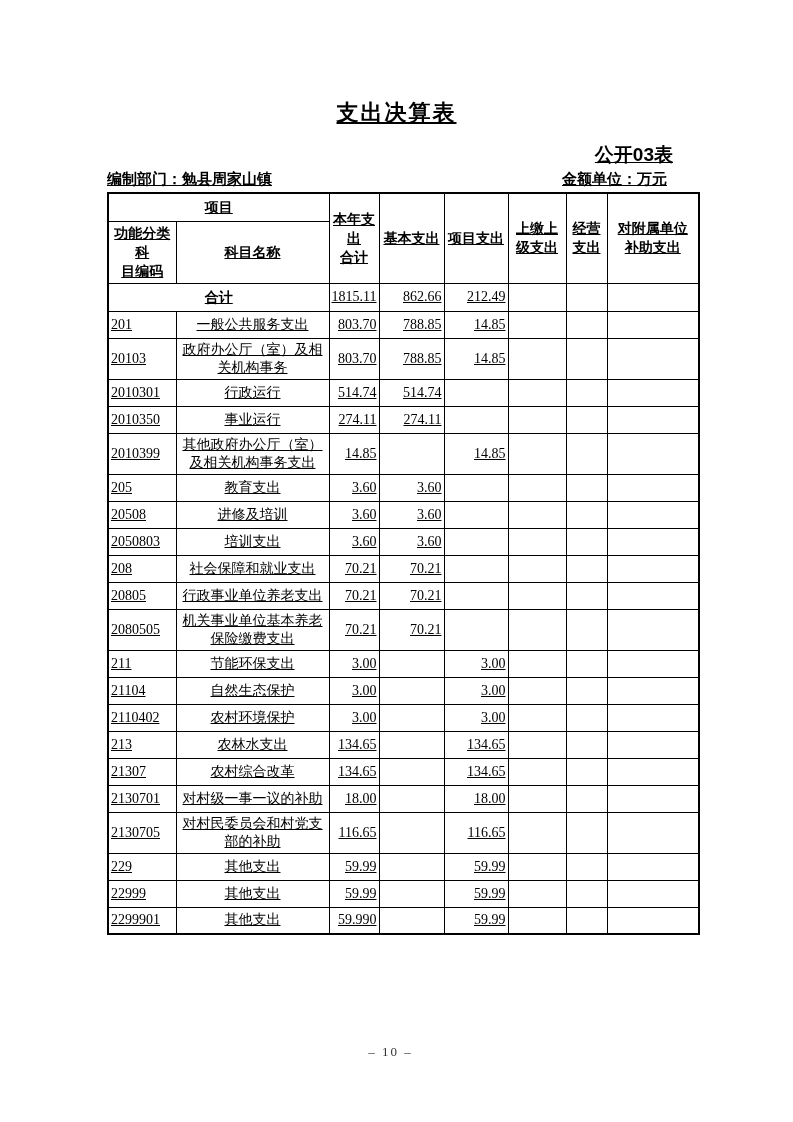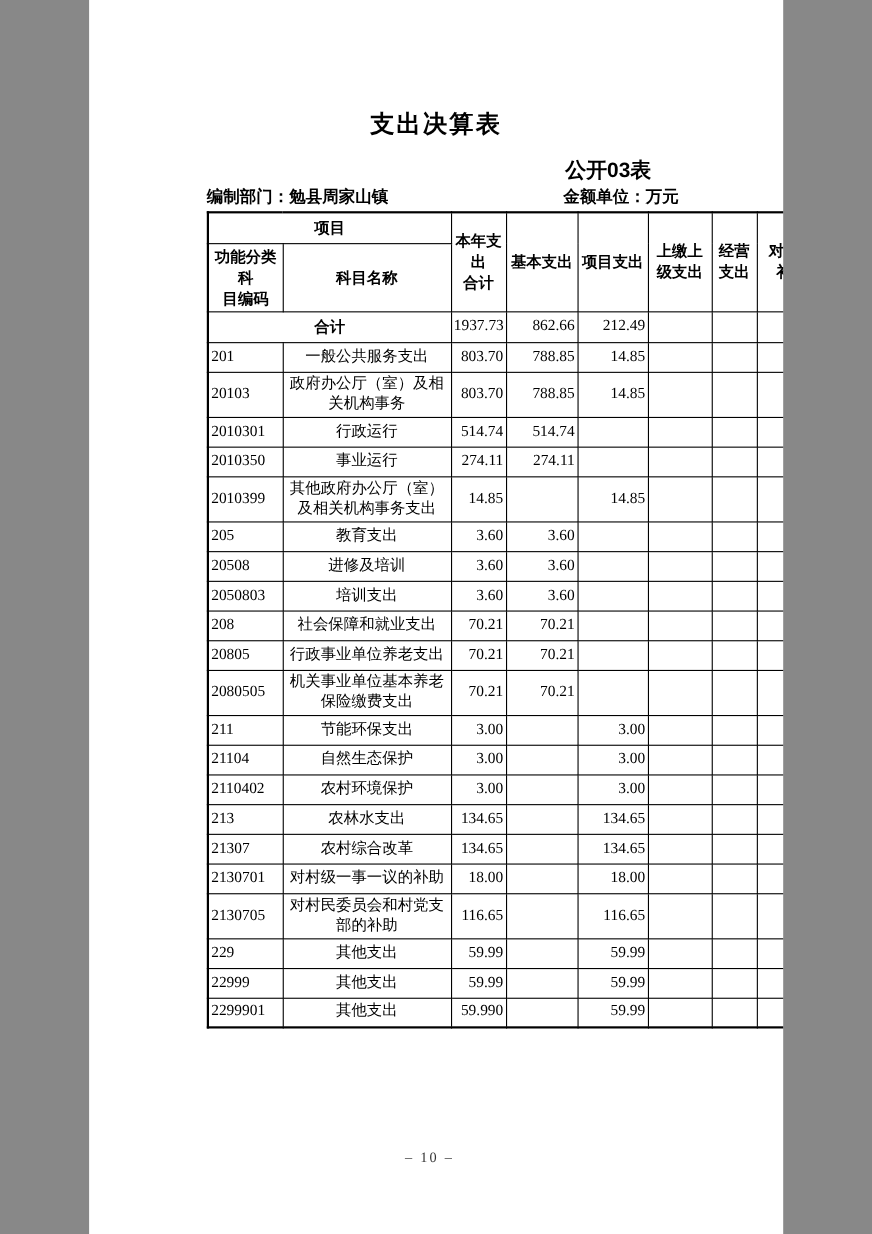--- a/index.html
+++ b/index.html
@@ -1,25 +1,26 @@
 <!DOCTYPE html>
 <html><head>
 <meta charset="utf-8">
 <style>
   * { margin: 0; padding: 0; box-sizing: border-box; }
   html, body { background: #888; }
   .page {
     position: relative;
-    width: 631px;
+    width: 793px;
     height: 1122px;
     margin: 0 auto;
     background: #ffffff;
     font-family: "Liberation Serif", "DejaVu Serif", serif;
     color: #000;
     overflow: hidden;
+    text-decoration: underline;
   }
   .doc-title {
     padding-top: 98px;
     text-align: center;
     font-size: 22px;
     font-weight: bold;
     letter-spacing: 2px;
     font-family: "Liberation Sans", "DejaVu Sans", sans-serif;
   }
   .form-label {
@@ -33,21 +34,21 @@
   .meta-row {
     margin: 2px 95px 3px 107px;
     display: flex;
     justify-content: space-between;
     align-items: flex-end;
     font-size: 15px;
     font-weight: bold;
     font-family: "Liberation Sans", "DejaVu Sans", sans-serif;
     gap: 32px;
   }
-  .meta-row .unit-label { }
+  .meta-row .unit-label { margin-right: 31px; }
   table.outlay {
     margin-left: 107px;
     width: 591px;
     border-collapse: collapse;
     table-layout: fixed;
     border: 2px solid #000;
   }
   table.outlay th, table.outlay td {
     border: 1px solid #000;
     vertical-align: middle;
@@ -142,21 +143,21 @@
       </tr>
       <tr class="hdr-row2">
         <th>功能分类科
 目编码</th>
         <th>科目名称</th>
       </tr>
     </thead>
     <tbody>
       <tr class="total-row">
         <td colspan="2" class="total-label">合计</td>
-        <td class="col-total">1937.73</td>
+        <td class="col-total">1815.11</td>
         <td class="col-basic">862.66</td>
         <td class="col-project">212.49</td>
         <td class="col-upper"></td>
         <td class="col-operating"></td>
         <td class="col-subsidy"></td>
       </tr>
     </tbody>
     <tbody>
         <tr>
           <td class="col-code">201</td>

